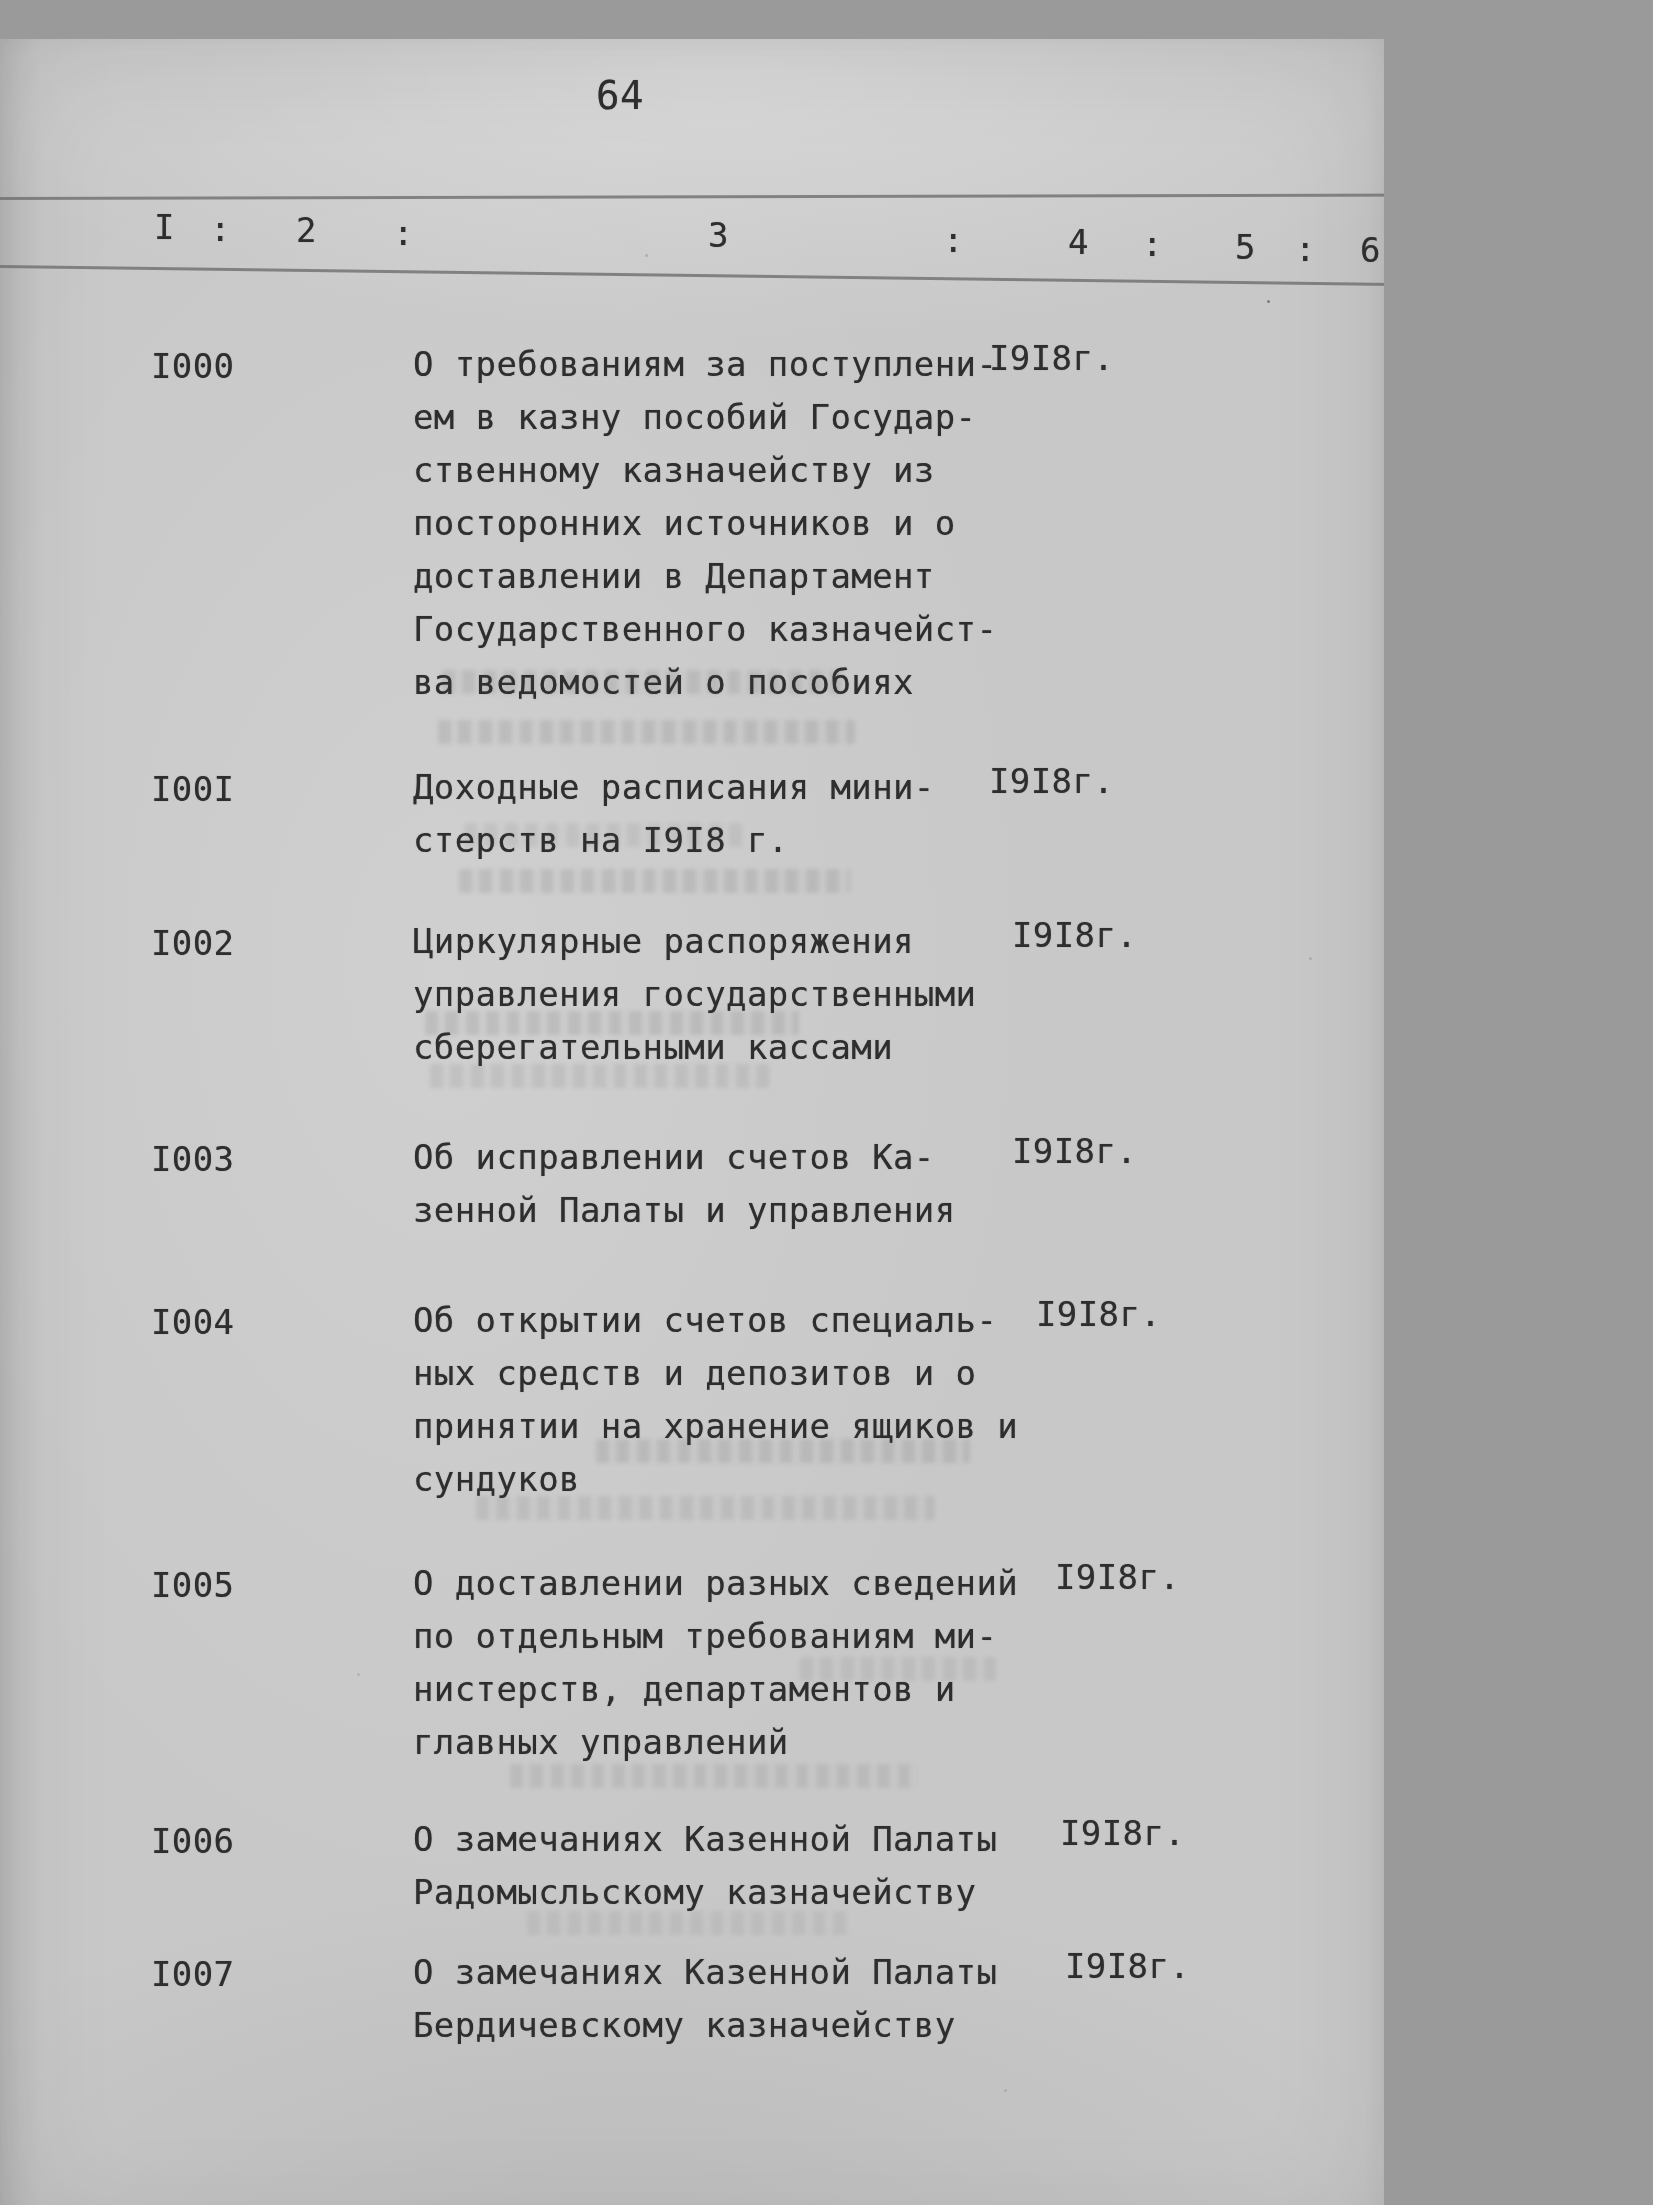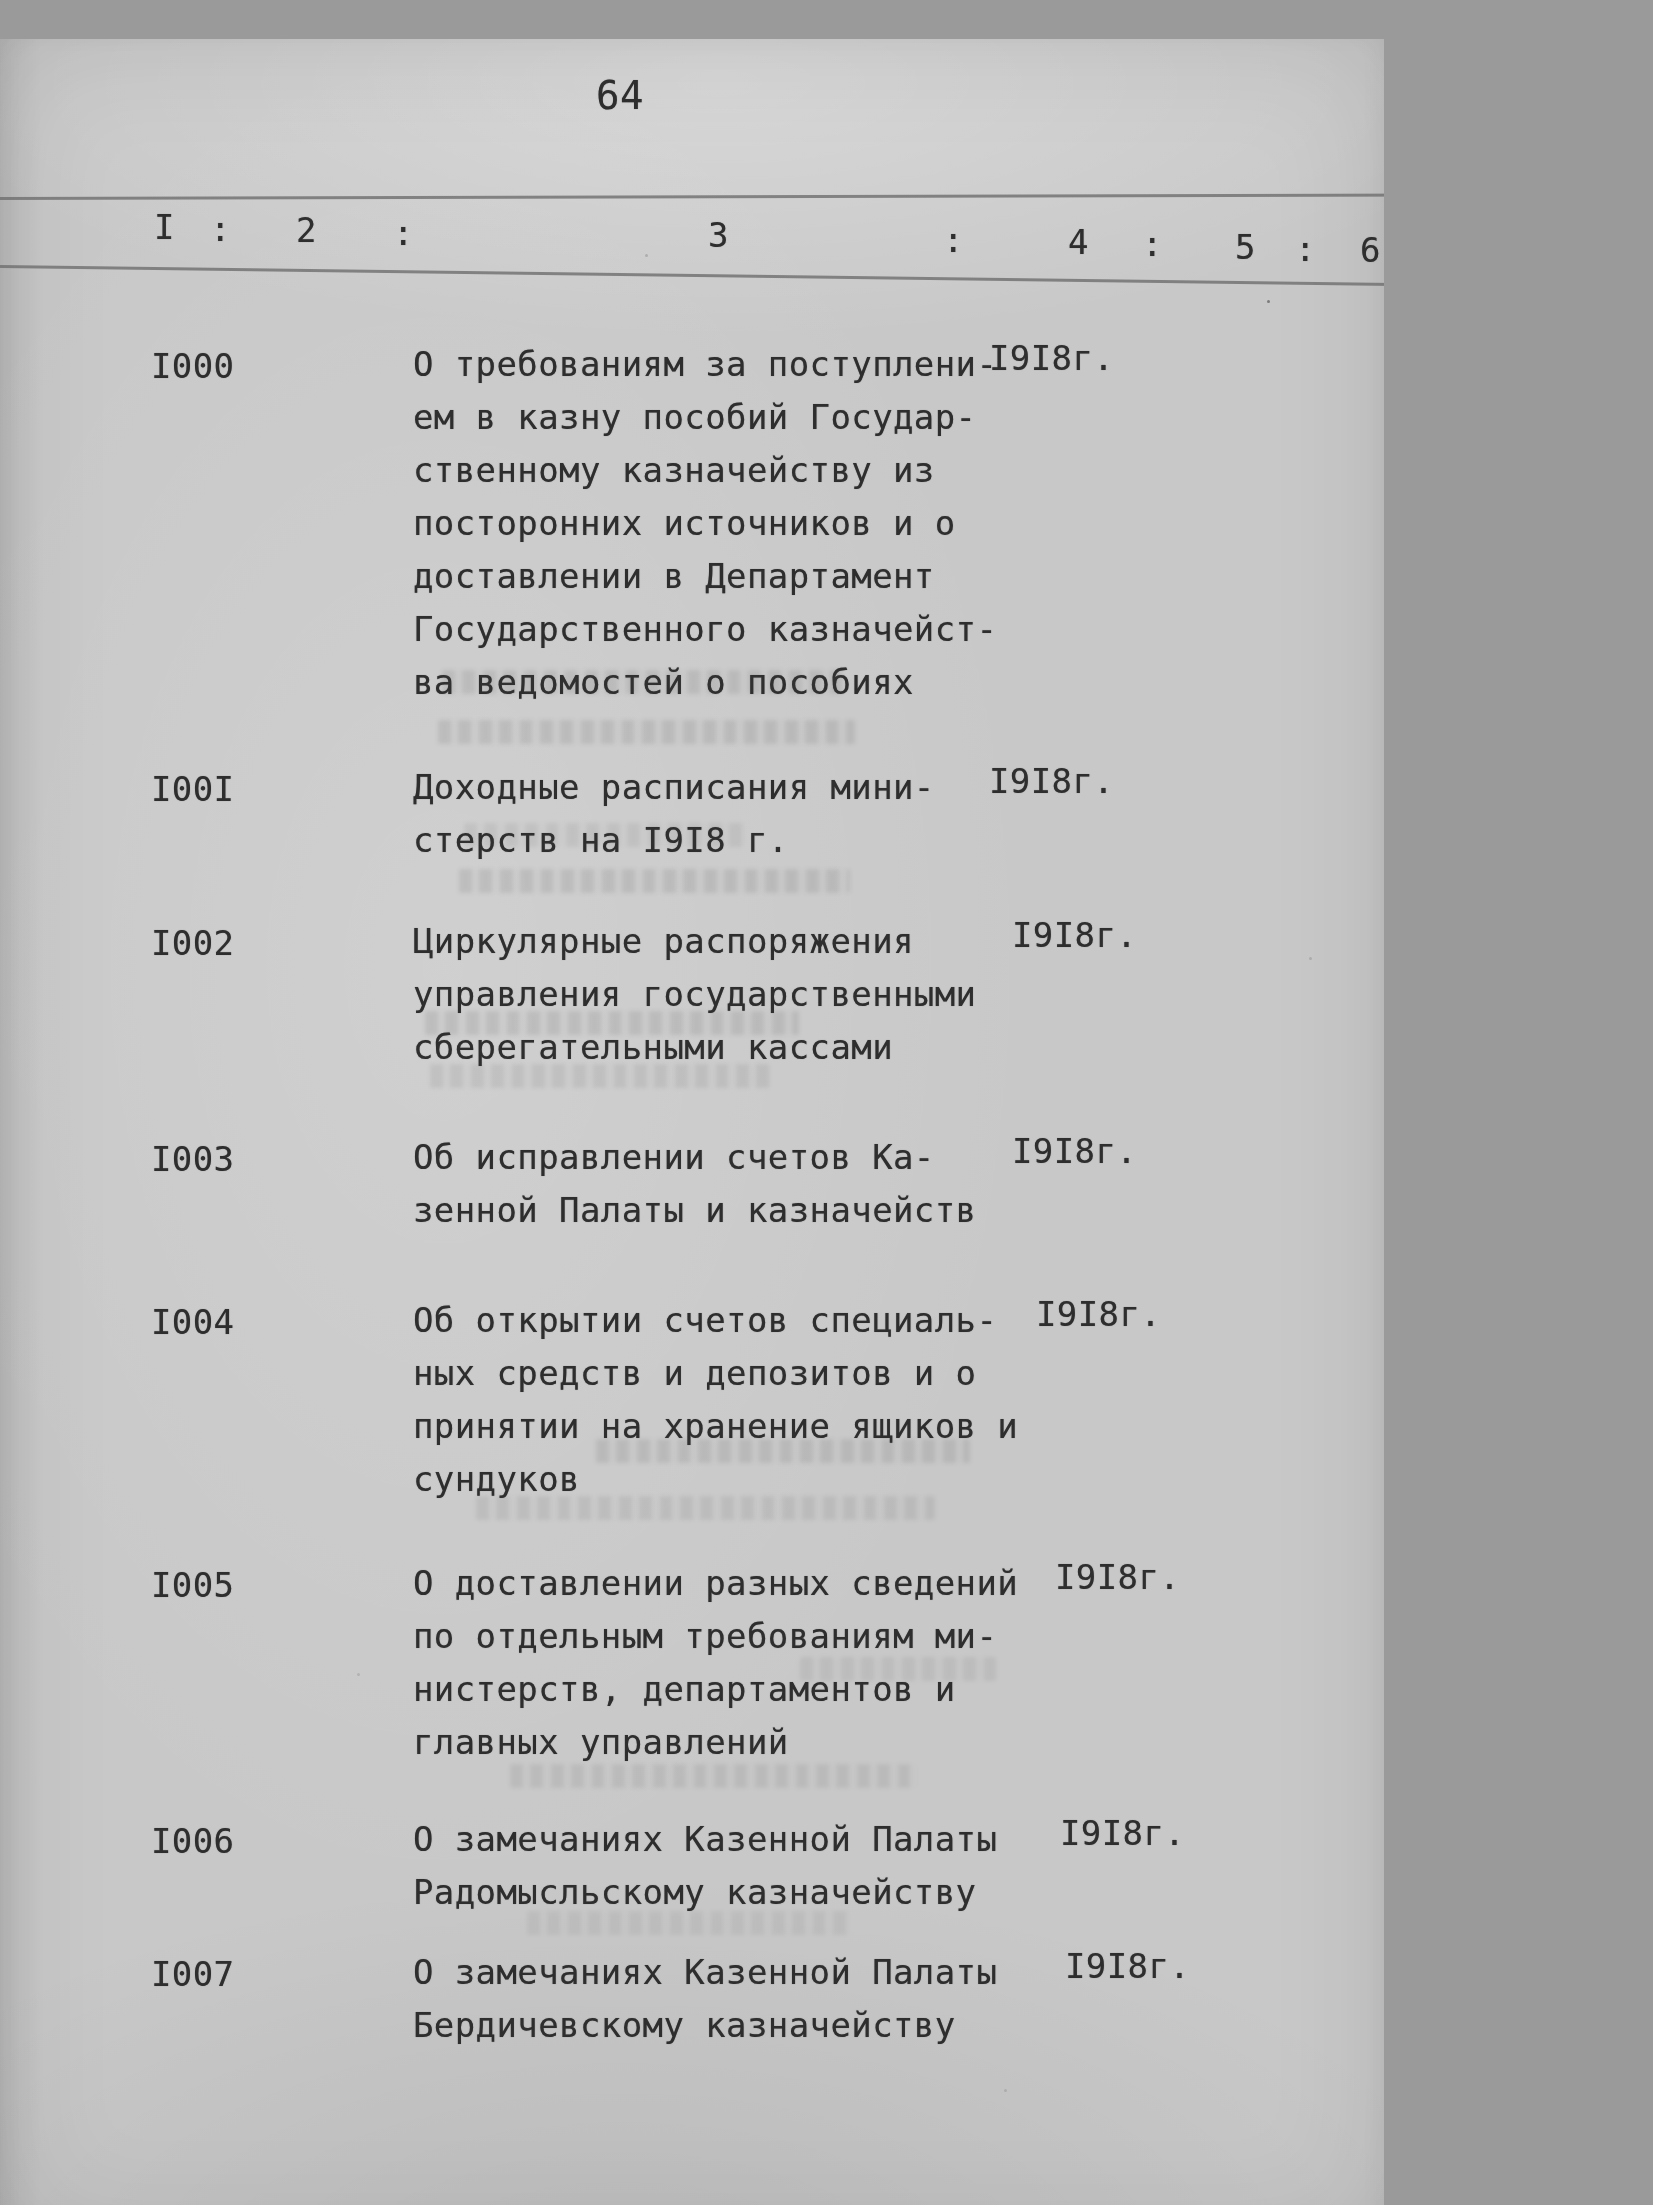--- a/index.html
+++ b/index.html
@@ -94,21 +94,21 @@
     <div class="no ink">I002</div>
     <div class="title ink">Циркулярные распоряжения
 управления государственными
 сберегательными кассами</div>
     <div class="year ink" style="left:1012px">I9I8г.</div>
   </div>
 
   <div class="entry" style="top:1092px">
     <div class="no ink">I003</div>
     <div class="title ink">Об исправлении счетов Ка-
-зенной Палаты и казначейств</div>
+зенной Палаты и управления</div>
     <div class="year ink" style="left:1012px">I9I8г.</div>
   </div>
 
   <div class="entry" style="top:1255px">
     <div class="no ink">I004</div>
     <div class="title ink">Об открытии счетов специаль-
 ных средств и депозитов и о
 принятии на хранение ящиков и
 сундуков</div>
     <div class="year ink" style="left:1036px">I9I8г.</div>

